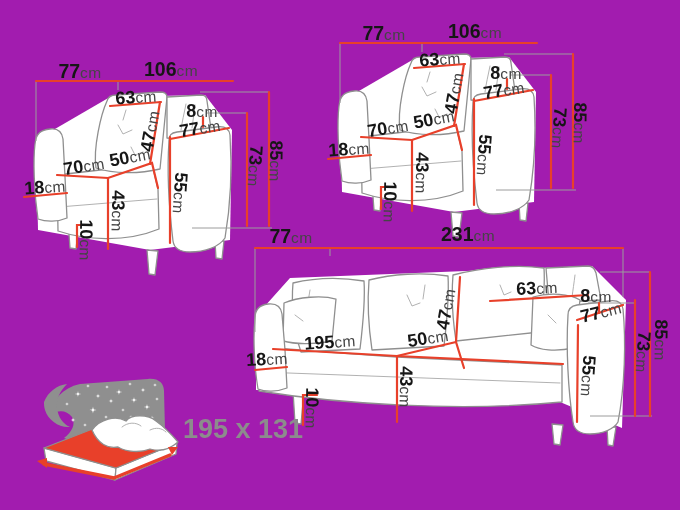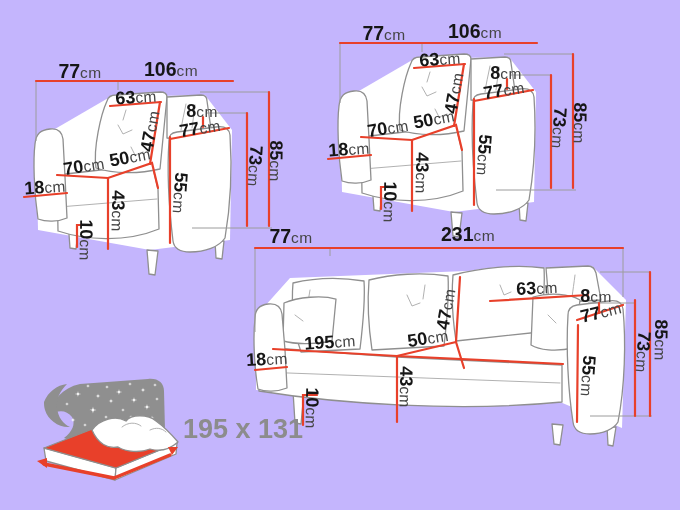--- a/index.html
+++ b/index.html
@@ -1,16 +1,16 @@
 <!DOCTYPE html>
 <html><head>
 <meta charset="utf-8">
 <style>
   html,body{margin:0;padding:0;background:#ffffff;}
-  .canvas{position:relative;width:680px;height:510px;background:#c4b5fd;overflow:hidden;}
+  .canvas{position:relative;width:680px;height:510px;background:#a21caf;overflow:hidden;}
   svg{display:block;}
   .underlay{fill:#ffffff;stroke:none;}
   .art{fill:#ffffff;stroke:#8f8f8f;stroke-width:1.3;stroke-linejoin:round;}
   .crease{fill:none;stroke:#a8a8a8;stroke-width:0.9;stroke-linecap:round;}
   .red{stroke:#e8402a;stroke-width:2.2;fill:none;stroke-linecap:round;}
   .gray{stroke:#9c9c9c;stroke-width:1;fill:none;}
   text{font-family:"Liberation Sans","DejaVu Sans",sans-serif;font-weight:700;fill:#161616;}
   .dim{font-size:18px;}
   .dim-lg{font-size:19.5px;}
   .unit{font-weight:400;fill:#454545;font-size:15.5px;letter-spacing:0.4px;}

